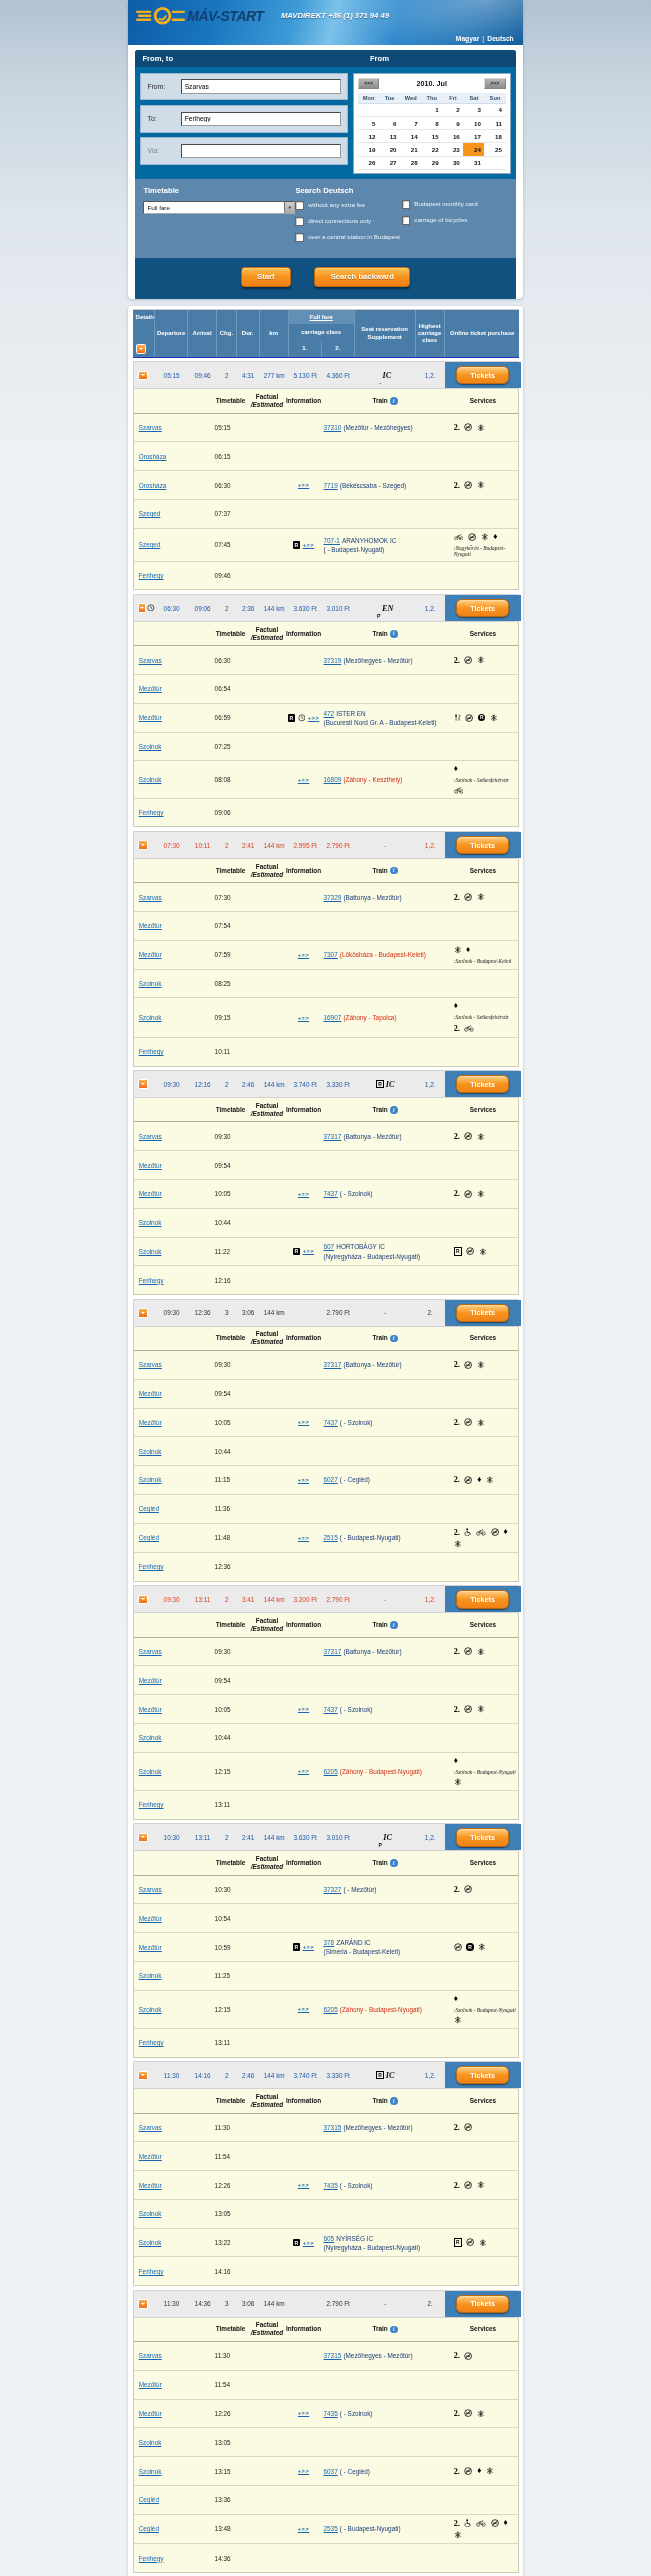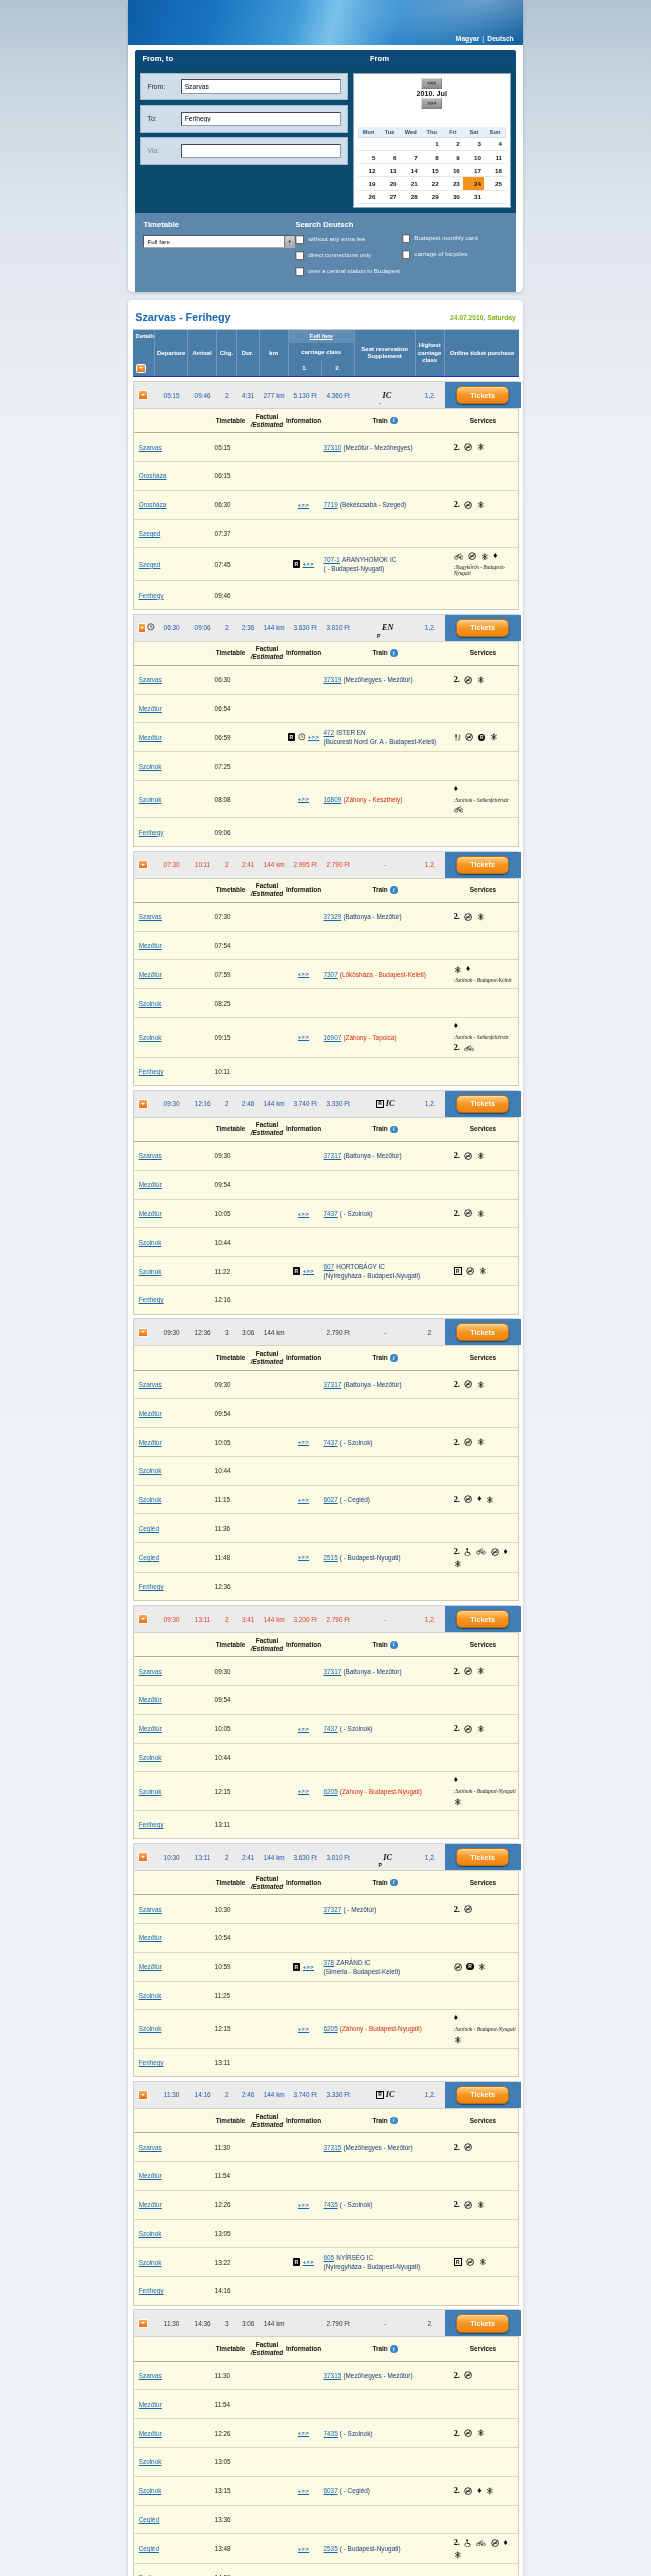--- a/index.html
+++ b/index.html
@@ -20,34 +20,34 @@
     transform:rotate(-8deg);}
   .hdr-row{display:flex;align-items:center;height:31px;position:relative;z-index:2;}
   .logo-wrap{display:flex;align-items:center;margin-left:8.2px;}
   .logo-word{font-size:14px;font-weight:bold;font-style:italic;color:#123f6e;letter-spacing:-0.5px;margin-left:2.1px;}
   .phone{color:#fff;font-weight:bold;font-style:italic;font-size:7.7px;margin-left:17.5px;text-shadow:0 0.5px 1px rgba(0,0,40,.4);}
   .lang-row{position:absolute;right:9.3px;bottom:3.1px;z-index:2;color:#fff;font-size:6.7px;font-weight:bold;}
   .lang-row a{color:#fff;text-decoration:none;cursor:pointer;}
   .lang-sep{margin:0 3.1px;color:#bcd6ea;}
   
   .card-top{background:#fff;border-radius:4.6px 4.6px 4.6px 4.6px;padding:5.2px 7.2px 0 7.2px;box-shadow:0 1px 3.1px rgba(30,50,80,.25);}
-  .form-panel{background:#0c4a6e;border-radius:3.1px 3.1px 0 0;overflow:hidden;}
+  .form-panel{background:#0369a1;border-radius:3.1px 3.1px 0 0;overflow:hidden;}
   .sect-hdrs{display:flex;background:#0e4a77;}
   .sect-hdr{color:#fff;font-weight:bold;font-size:7.7px;padding:4.1px 7.2px;}
   .sect-hdr.left{width:56%;}
   .form-body{display:flex;padding:5.2px;gap:5.2px;}
   .fields-col{width:56%;}
   .field-box{background:#cfdde9;border:0.5px solid #9db8ce;padding:5.7px 6.2px;margin-bottom:4.6px;display:flex;align-items:center;}
   .field-label{width:33px;font-size:6.7px;color:#222;}
   .field-label.dim{color:#7a8894;}
   .field-box input{flex:1;height:10.3px;border:1px solid #4a4a4a;border-right-color:#9a9a9a;border-bottom-color:#9a9a9a;
     font-size:6.7px;padding:1px 3.1px;font-family:"Liberation Sans",sans-serif;}
   .cal-col{flex:1;}
   .calendar{background:#fff;border:0.5px solid #8aa5bd;padding:3.1px 4.1px;}
-  .cal-head{display:flex;align-items:center;justify-content:space-between;padding:1px 0 18px 0;flex-direction:column;}
+  .cal-head{display:flex;align-items:center;justify-content:space-between;padding:1px 0 4px 0;}
   .cal-btn{background:linear-gradient(#b5b5b5,#8e8e8e);border:1px outset #d8d8d8;color:#1b1b1b;font-size:5.2px;font-weight:bold;
     padding:1.5px 5.2px;cursor:pointer;font-family:"Liberation Sans",sans-serif;}
   .cal-month{font-weight:bold;font-size:7.2px;color:#111;}
   .cal-grid{display:grid;grid-template-columns:repeat(7,1fr);}
   .cal-dow{background:#e9eff6;color:#30506e;font-size:5.7px;font-weight:bold;text-align:center;padding:2.1px 0;border-bottom:0.5px solid #d3dde8;}
   .cal-cell{font-size:6.2px;font-weight:bold;color:#111;text-align:right;padding:2.6px 3.6px;border-bottom:0.5px solid #e6e6e6;cursor:pointer;}
   .cal-cell.sel{background:#f7941d;}
   .opts-panel{background:#5d87ac;display:flex;padding:7.2px 8.2px 9.3px 8.2px;}
   .opts-left{width:152px;}
   .opts-title{color:#fff;font-weight:bold;font-size:7.7px;margin-bottom:6.2px;}
@@ -127,20 +127,41 @@
   .ico-info{background:#3d85c6;color:#fff;width:7.7px;height:7.7px;border-radius:50%;font-size:5.2px;font-weight:bold;font-style:italic;display:inline-flex;align-items:center;justify-content:center;font-family:"Liberation Serif",serif;}
   .block{margin-bottom:1px;}
 </style>
 </head>
 <body>
 
 <div class="card">
 
   <div class="card-top">
     <div class="hdr" style="margin:-5.2px -7.2px 5.2px -7.2px;">
+      <div class="hdr-row">
+        <div class="logo-wrap">
+          <span style="display:inline-flex;">
+            <svg width="49" height="21.6" viewBox="0 0 96 42">
+              <g fill="#f2b01e">
+                <rect x="0" y="11" width="30" height="4.6" rx="2.3"></rect>
+                <rect x="4" y="18.7" width="26" height="4.6" rx="2.3"></rect>
+                <rect x="0" y="26.4" width="30" height="4.6" rx="2.3"></rect>
+              </g>
+              <circle cx="52" cy="21" r="14.5" fill="none" stroke="#f2b01e" stroke-width="5.5"></circle>
+              <path d="M46 27 q8 4 12 -5" fill="none" stroke="#f2b01e" stroke-width="4" stroke-linecap="round"></path>
+              <g fill="#f2b01e">
+                <rect x="70" y="11" width="26" height="4.6" rx="2.3"></rect>
+                <rect x="70" y="26.4" width="26" height="4.6" rx="2.3"></rect>
+              </g>
+            </svg>
+          </span>
+          <span class="logo-word">MÁV-START</span>
+        </div>
+        <span class="phone">MAVDIREKT +36 (1) 371 94 49</span>
+      </div>
       <div class="lang-row">
         <a>Magyar</a><span class="lang-sep">|</span><a>Deutsch</a>
       </div>
     </div>
 
     <div class="form-panel">
       <div class="sect-hdrs">
         <div class="sect-hdr left">From, to</div>
         <div class="sect-hdr">From</div>
       </div>
@@ -242,28 +263,28 @@
                 <span class="opt-box"></span>
                 <span>Budapest monthly card</span>
               </div>
               <div class="opt-item">
                 <span class="opt-box"></span>
                 <span>carriage of bicycles</span>
               </div>
             </div>
         </div>
       </div>
+      <div class="btns-bar">
+        <button class="btn-orange">Start</button>
+        <button class="btn-orange">Search backward</button>
+      </div>
     </div>
   </div>
 
   <div class="card-res">
-    <div class="res-title-row">
-      <span class="res-title">Szarvas - Ferihegy</span>
-      <span class="res-date">24.07.2010, Saturday</span>
-    </div>
 
     <div class="rtable">
       <div class="thead">
         <div class="th details-cell">
           <span>Details</span>
           <span class="tri-btn"></span>
         </div>
         <div class="th span3" style="grid-column:2">Departure</div>
         <div class="th span3" style="grid-column:3">Arrival</div>
         <div class="th span3" style="grid-column:4">Chg.</div>

